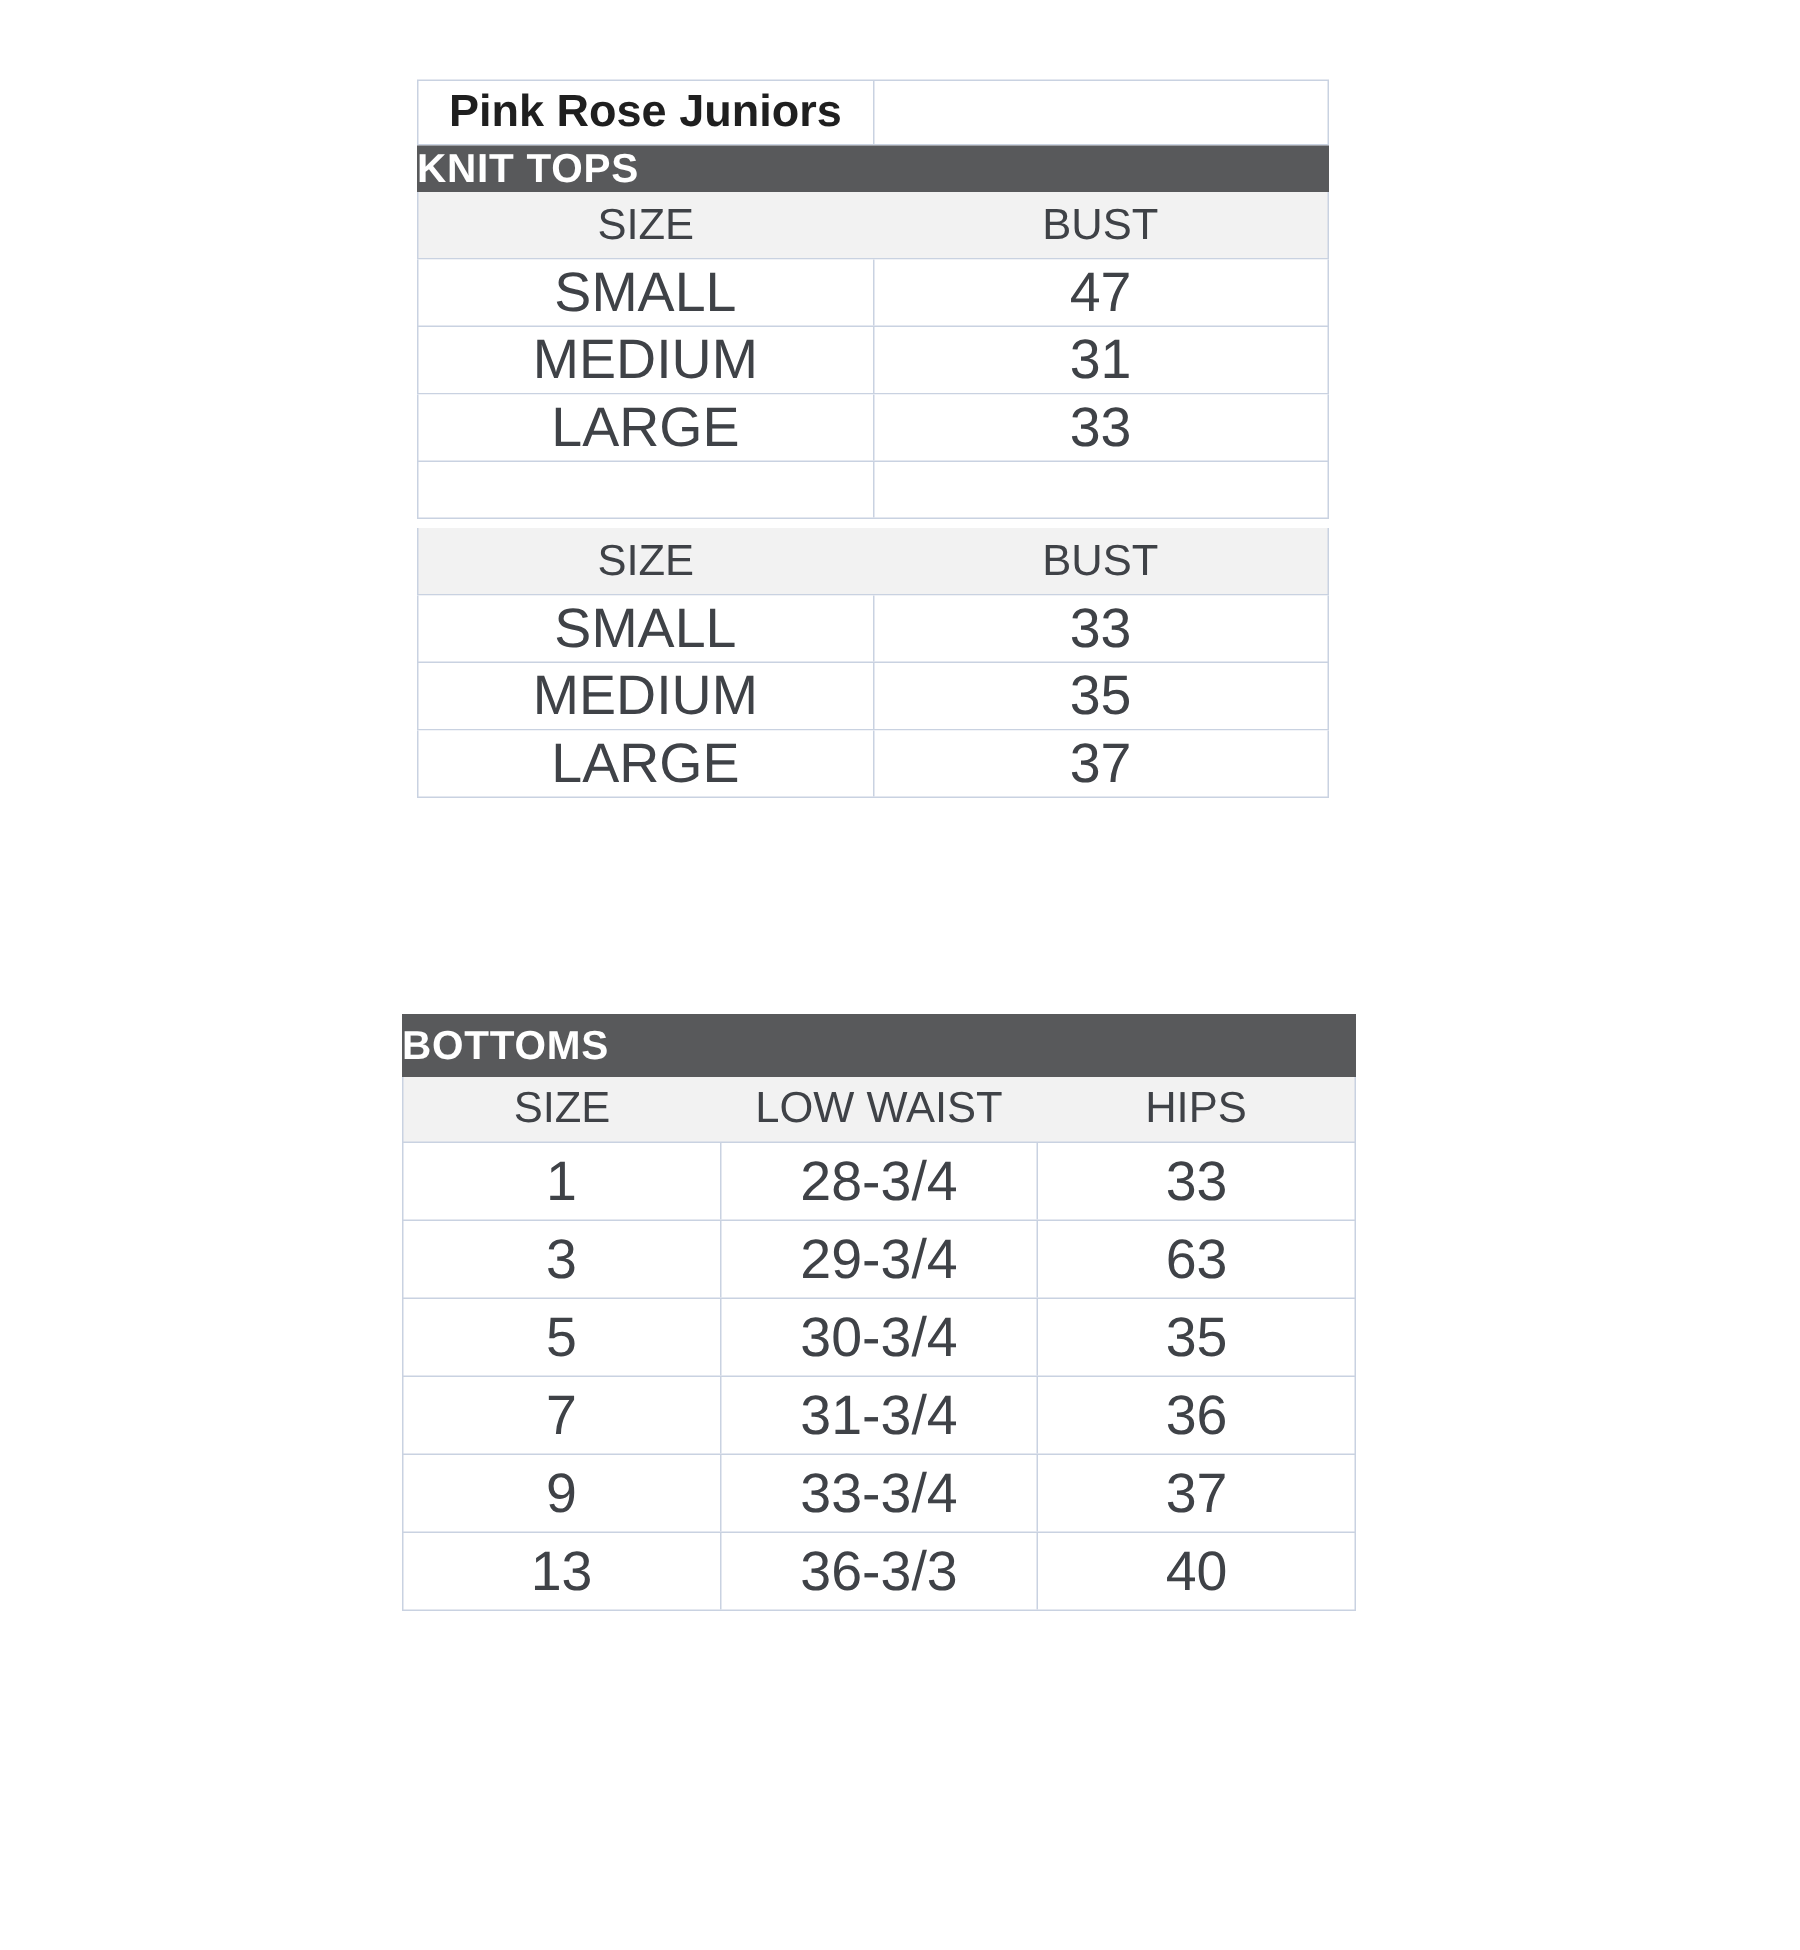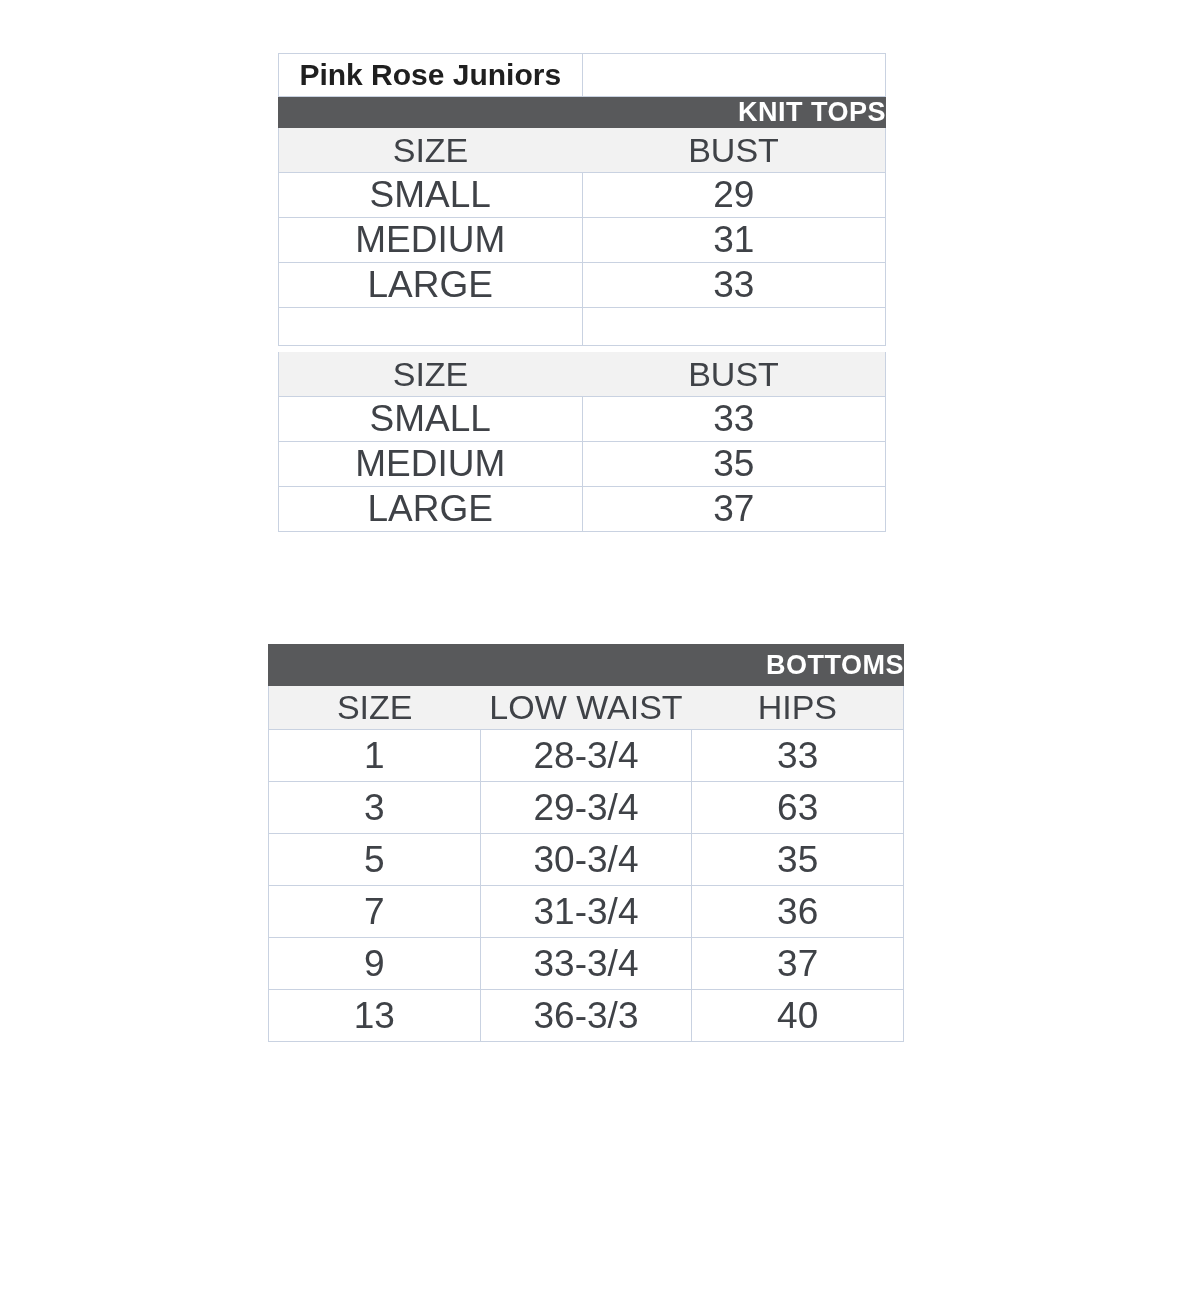--- a/index.html
+++ b/index.html
@@ -36,54 +36,54 @@
   .row.colhead {
     background:var(--header_bg);
     border-left:1px solid var(--border);
     border-right:1px solid var(--border);
     border-bottom:1px solid var(--border);
   }
 
   
   .row.band {
     background:var(--band_bg);
-    justify-content:flex-end;
+    justify-content:flex-start;
     align-items:center;
   }
   .band-label {
     color:var(--band_text);
     font-weight:bold;
     font-size:27px;
     letter-spacing:0.5px;
   }
 
   .cell {
     flex:1 1 0;
     display:flex;
     align-items:center;
     justify-content:center;
     color:var(--cell_text);
     font-size:37px;
     overflow:hidden;
     white-space:nowrap;
   }
   .row.bordered .cell:not(:last-child) { border-right:1px solid var(--border); }
-  .row.colhead .cell { font-size:34px; }
+  .row.colhead .cell { font-size:29px; }
 
   .title-cell {
     font-weight:bold;
     color:var(--title_text);
     font-size:30px;
   }
 
   .spacer { width:100%; background:transparent; }
 
   
   .t1 { left:278px; top:53px;  width:608px; }
-  .t2 { left:268px; top:644px; width:636px; }
+  .t2 { left:268px; top:676px; width:636px; }
   .h44 { height:44px; } .h45 { height:45px; } .h31 { height:31px; }
   .h37 { height:37px; } .h42 { height:42px; } .h52 { height:52px; }
   .h38 { height:38px; } .h6 { height:6px; }
 </style>
 </head>
 <body>
 
 <div class="sheet-table t1">
 
   <div class="row bordered top-edge h44">
@@ -95,21 +95,21 @@
     <span class="band-label">KNIT TOPS</span>
   </div>
 
   <div class="row colhead h45">
     <div class="cell">SIZE</div>
     <div class="cell">BUST</div>
   </div>
 
   <div class="row bordered h45">
     <div class="cell">SMALL</div>
-    <div class="cell">29</div>
+    <div class="cell">47</div>
   </div>
   <div class="row bordered h45">
     <div class="cell">MEDIUM</div>
     <div class="cell">31</div>
   </div>
   <div class="row bordered h45">
     <div class="cell">LARGE</div>
     <div class="cell">33</div>
   </div>
 

